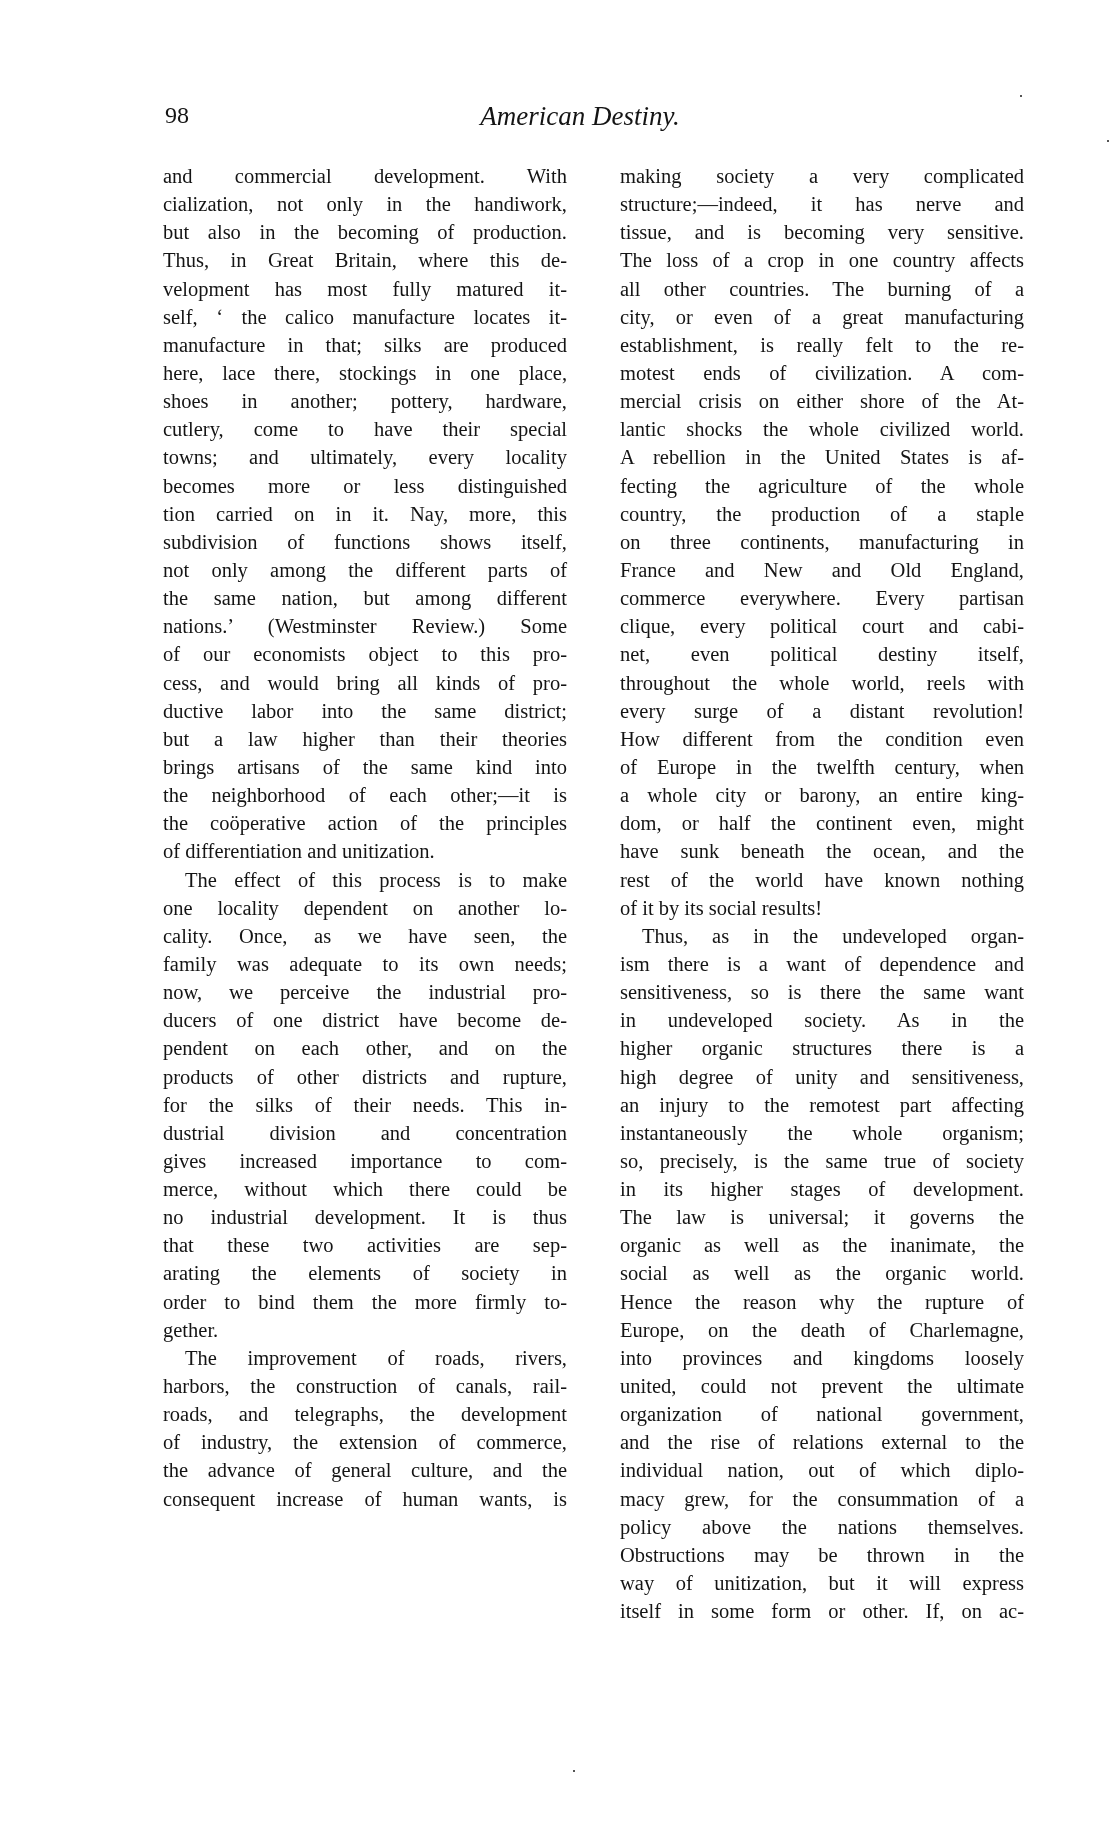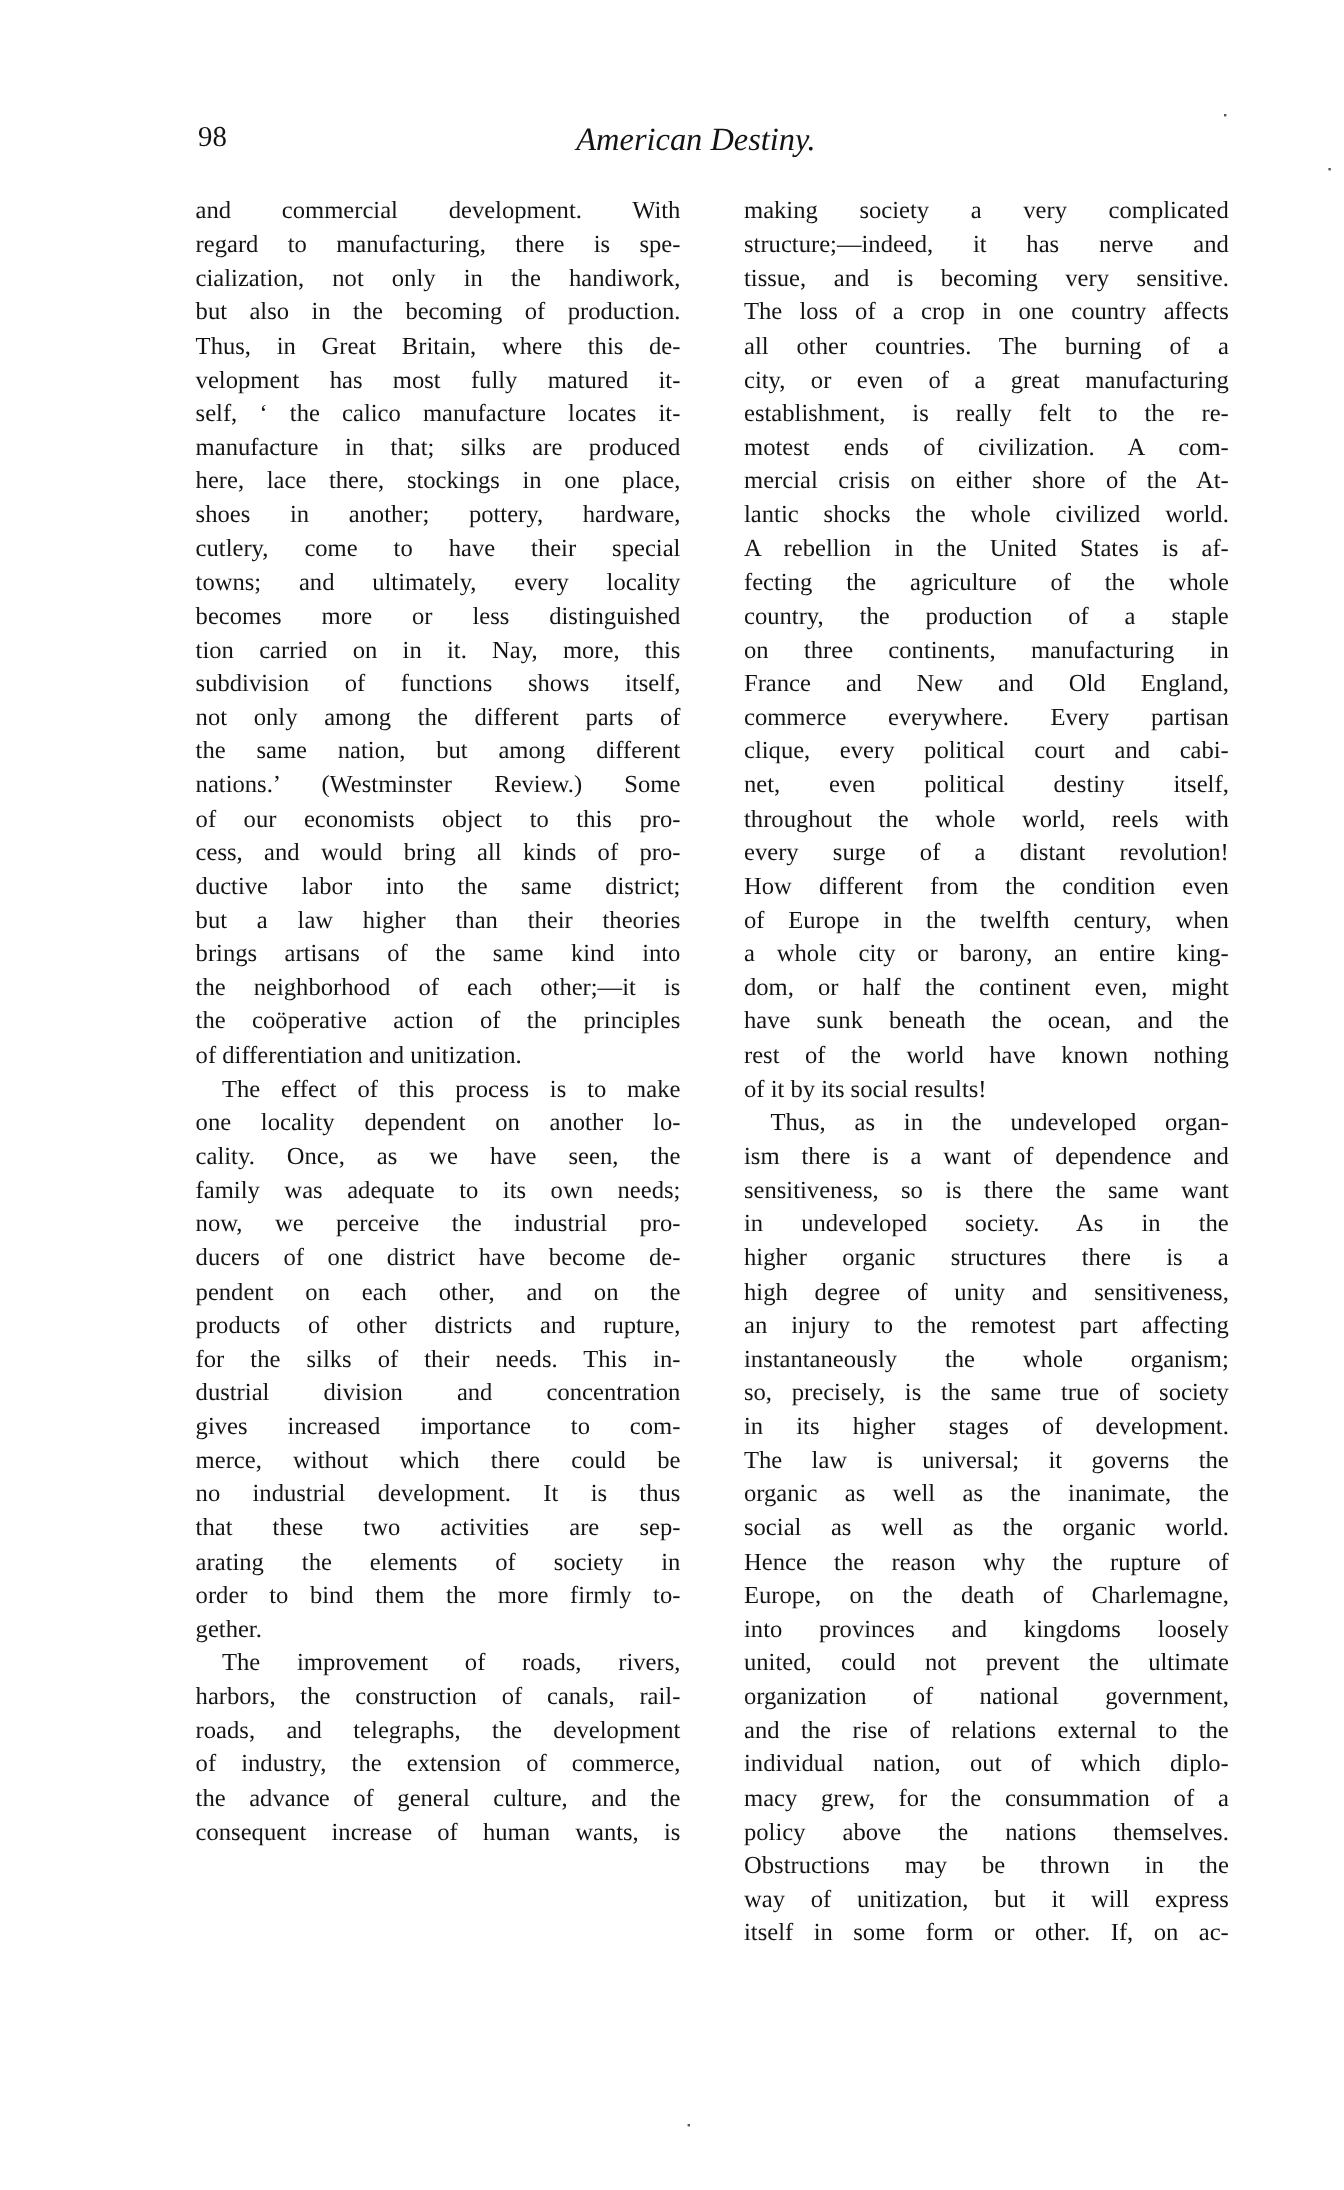--- a/index.html
+++ b/index.html
@@ -19,21 +19,20 @@
 </style>
 </head>
 <body>
 
 <div>
   <div class="page-number">98</div>
   <div class="running-title">American Destiny.</div>
 
   <div class="column col-left" id="col-left">
       <span class="line">and commercial development. With</span>
-      <span class="line">regard to manufacturing, there is spe-</span>
       <span class="line">cialization, not only in the handiwork,</span>
       <span class="line">but also in the becoming of production.</span>
       <span class="line">Thus, in Great Britain, where this de-</span>
       <span class="line">velopment has most fully matured it-</span>
       <span class="line">self, ‘ the calico manufacture locates it-</span>
       <span class="line">manufacture in that; silks are produced</span>
       <span class="line">here, lace there, stockings in one place,</span>
       <span class="line">shoes in another; pottery, hardware,</span>
       <span class="line">cutlery, come to have their special</span>
       <span class="line">towns; and ultimately, every locality</span>

